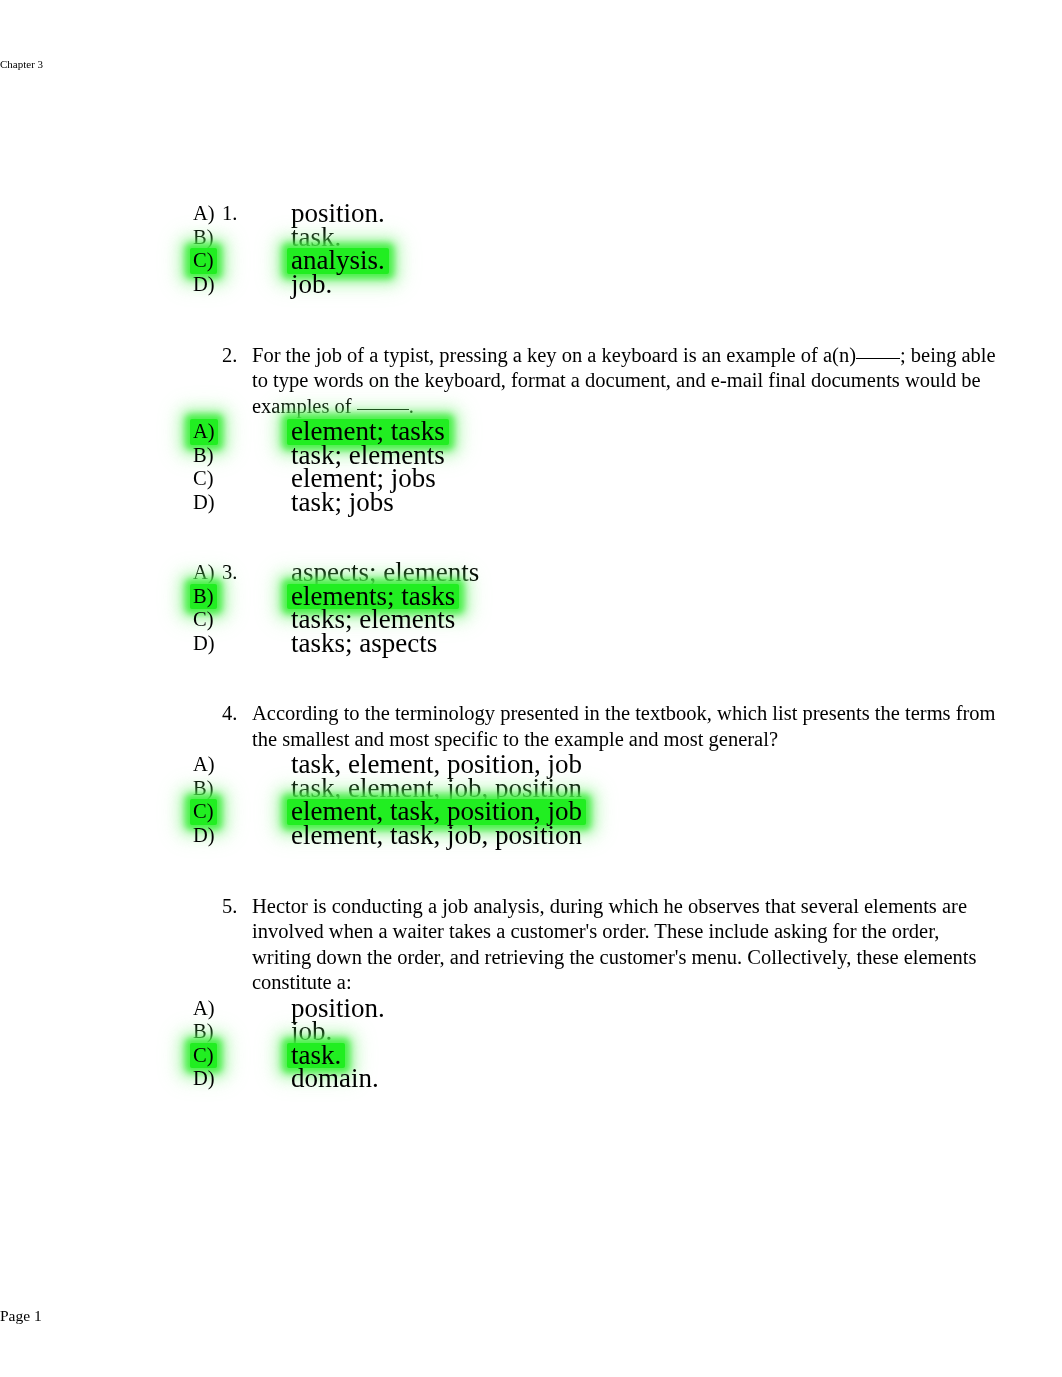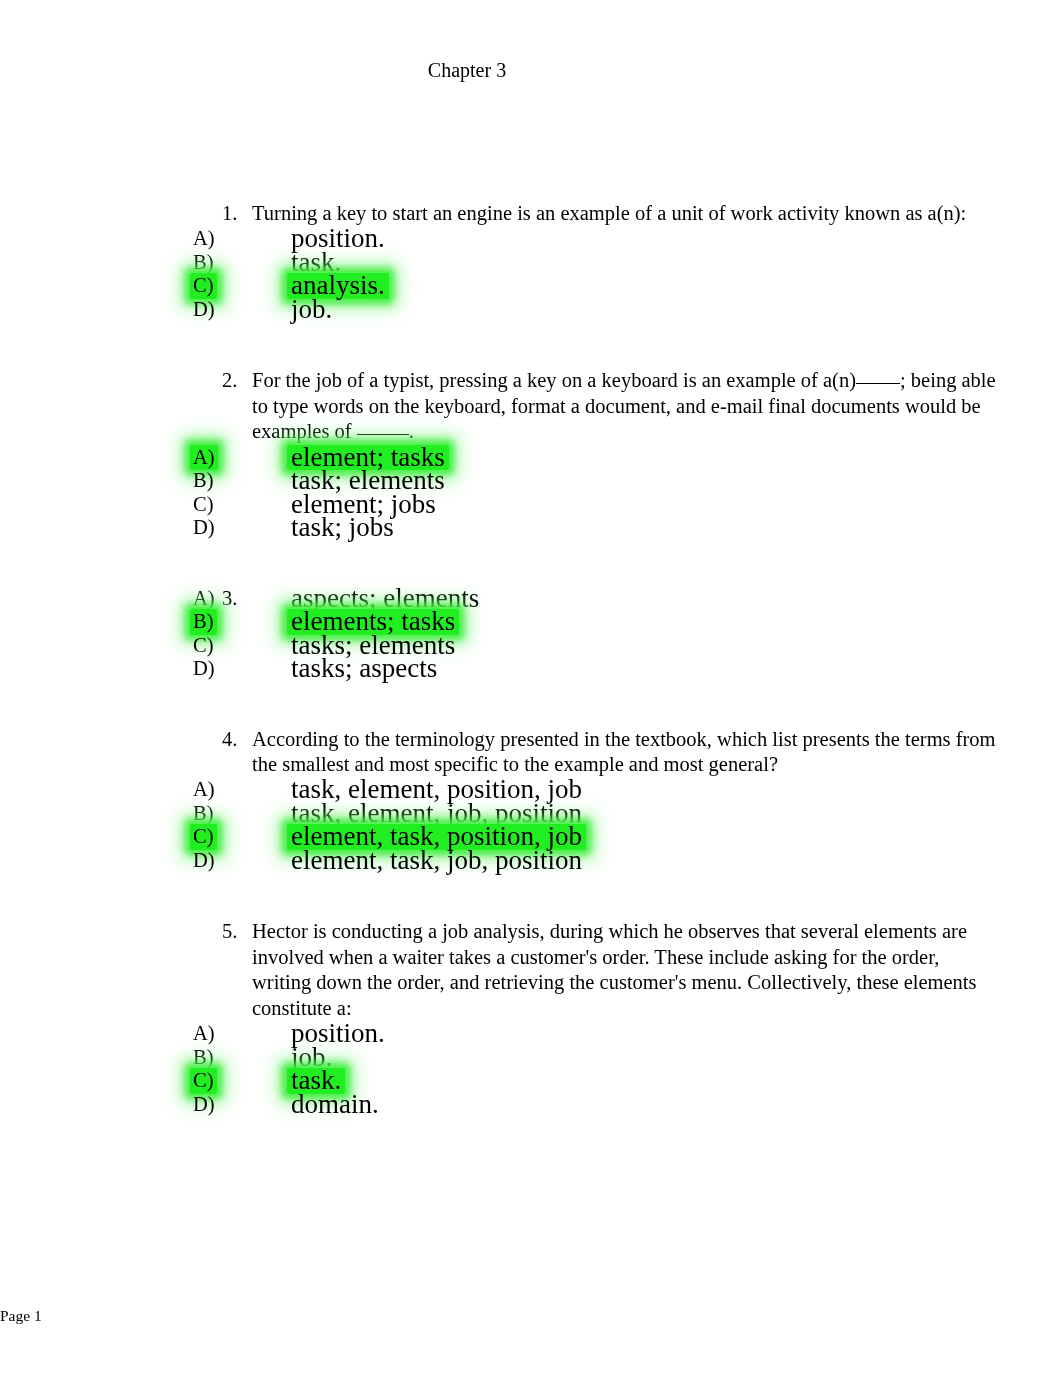--- a/index.html
+++ b/index.html
@@ -21,22 +21,22 @@
     overflow: hidden;
     box-sizing: border-box;
   }
 
   
   .doc-header {
     position: absolute;
     top: 58px;
     left: 0;
     width: 934px;
-    text-align: center;
-    font-size: 20px;
+    text-align: left;
+    font-size: 11px;
     line-height: 1.2;
   }
 
   .name-date-line {
     position: absolute;
     top: 124px;
     left: 126px;
     font-size: 21px;
     line-height: 1.25;
     white-space: pre;
@@ -147,21 +147,20 @@
   <div class="doc-header">
     <span>Chapter 3</span>
   </div>
 
 
   <div class="questions">
 
     <div class="question-block" style="margin-bottom:48px;">
       <div class="q-row">
         <span class="q-num">1.</span>
-        <span class="q-text">Turning a key to start an engine is an example of a unit of work activity known as a(n):</span>
       </div>
       <div class="options">
         <div class="option-row">
           <span class="opt-letter">A)</span>
           <span class="opt-text">position.</span>
         </div>
         <div class="option-row">
           <span class="opt-letter">B)</span>
           <span class="opt-text">task.</span>
         </div>

